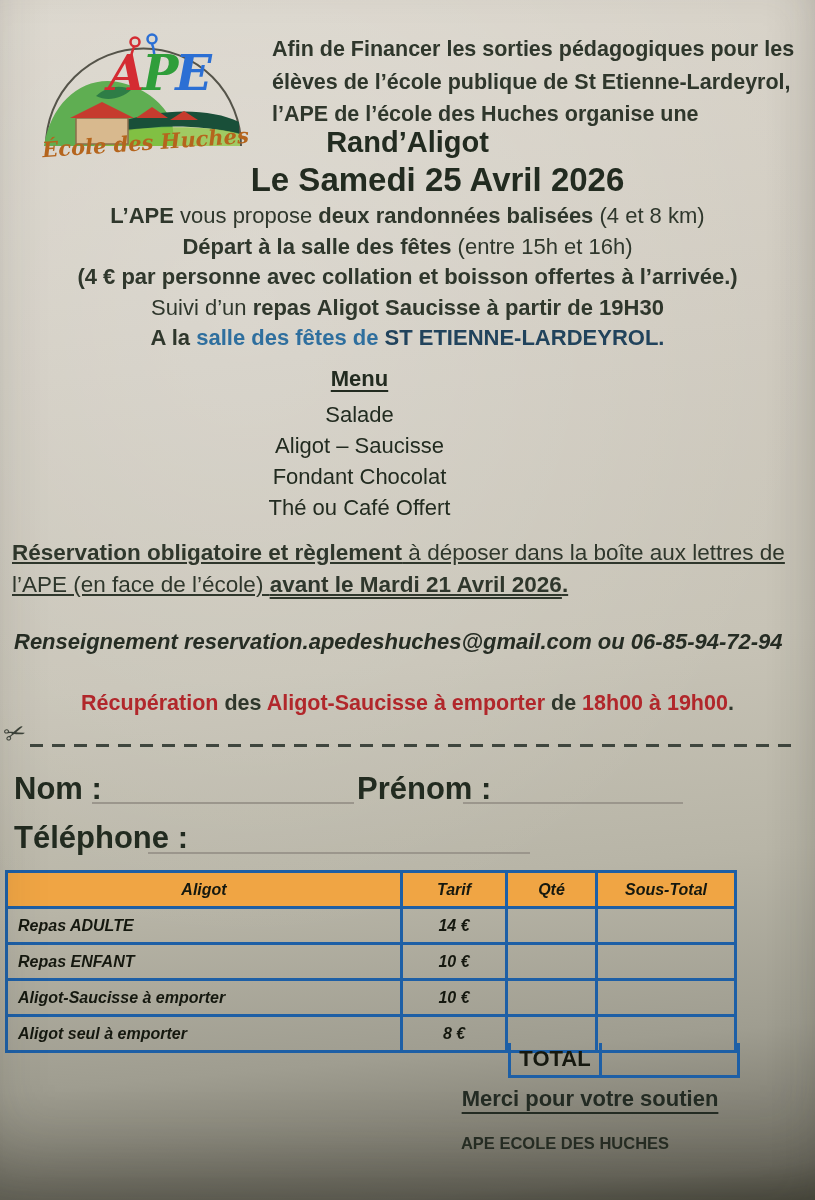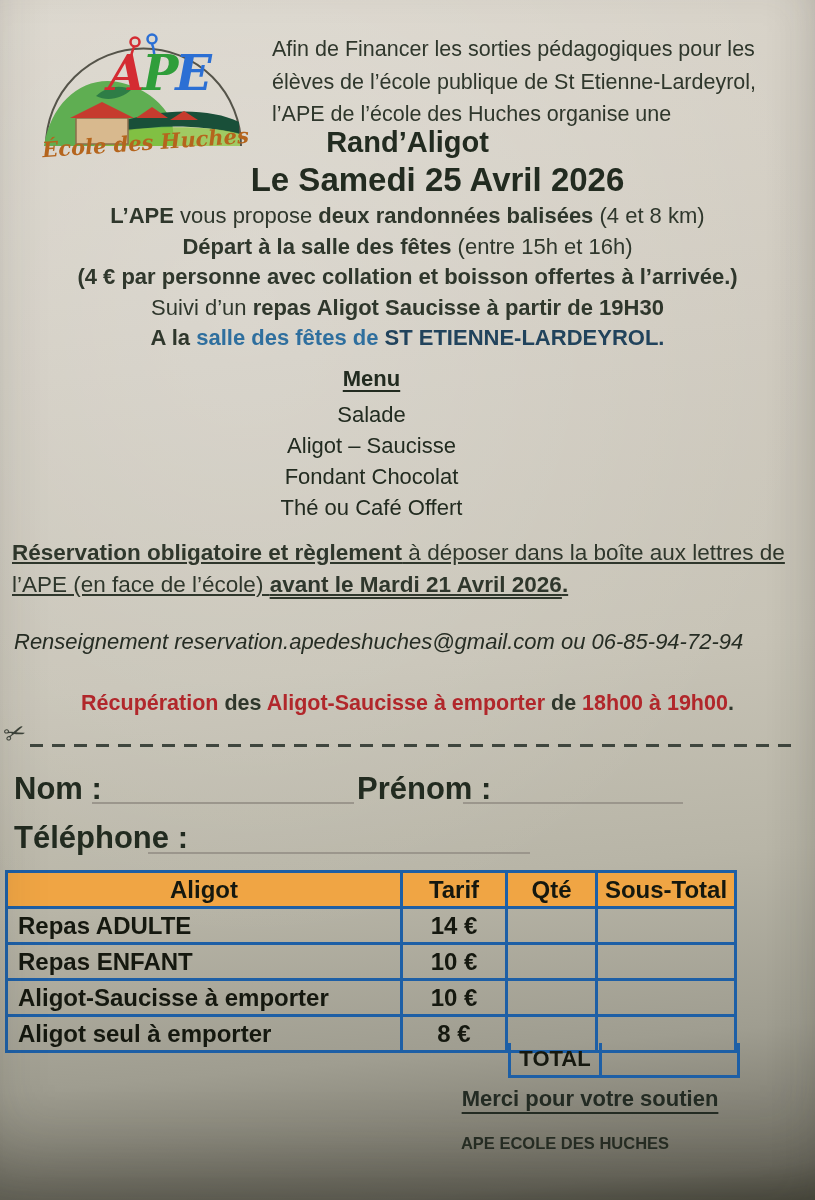--- a/index.html
+++ b/index.html
@@ -18,45 +18,45 @@
     position:relative;width:815px;height:1200px;overflow:hidden;color:var(--ink);
     background:
       radial-gradient(120% 90% at 30% 25%, rgba(255,255,255,0.20), transparent 60%),
       linear-gradient(175deg,#dad5cb 0%,#d0cbc0 30%,#c7c3b6 55%,#b8b5a7 72%,#9f9d90 86%,#727065 97%,#565549 100%);
   }
   #page::after{
     content:"";position:absolute;inset:0;pointer-events:none;
     box-shadow:inset 0 -60px 80px -40px rgba(40,40,32,.45), inset -20px 0 60px -40px rgba(60,60,50,.25);
   }
   .abs{position:absolute;}
-  .nowrap{white-space:nowrap;}
+  .nowrap{white-space:nowrap;font-weight:bold;}
   .b{font-weight:bold;}
   .u{text-decoration:underline;text-underline-offset:5px;text-decoration-thickness:2px;}
   .red{color:var(--red);}
   .blue{color:var(--blue);}
   .navy{color:var(--navy);}
   .dark{color:var(--ink);}
 
   .intro{left:272px;top:33px;width:540px;font-size:21.5px;line-height:32.5px;color:var(--ink);}
   .title-main{left:0;right:0;top:126px;text-align:center;font-size:29px;font-weight:bold;color:var(--ink-strong);}
   .title-date{left:0;right:0;top:161px;text-align:center;font-size:33px;font-weight:bold;color:var(--ink-strong);transform:translateX(30px);}
   .event{left:0;top:201px;width:815px;text-align:center;font-size:22px;line-height:30.5px;color:var(--ink);}
-  .menu{left:0;top:366px;width:719px;text-align:center;font-size:22px;color:var(--ink-strong);padding-left:12px;}
+  .menu{left:0;top:366px;width:719px;text-align:center;font-size:22px;color:var(--ink-strong);}
   .menu-heading{font-weight:bold;text-decoration:underline;text-underline-offset:4px;text-decoration-thickness:2px;margin-bottom:7px;}
   .menu-item{line-height:31px;}
   .reservation{left:12px;top:537px;width:798px;font-size:22.5px;line-height:31.5px;color:var(--ink);text-decoration:underline;}
   .contact{left:14px;top:629px;width:800px;font-size:22px;font-style:italic;color:#262d24;}
   .pickup{left:0;top:691px;width:815px;text-align:center;font-size:21.5px;font-weight:bold;color:var(--ink);}
   .scissors{left:4px;top:718px;font-size:26px;color:#3c423a;transform:rotate(-18deg);}
   .cutline{left:30px;top:744px;width:765px;height:3px;
     background:repeating-linear-gradient(90deg,#3f463e 0 13px,transparent 13px 22px);}
   .form-label{font-size:31px;font-weight:bold;color:var(--ink-strong);}
   .fill-line{border-bottom:2px solid var(--line);height:1px;}
   .tbl{left:5px;top:870px;border-collapse:collapse;table-layout:fixed;width:729px;}
-  .tbl th,.tbl td{border:3px solid var(--tbl-border);height:31px;font-size:24px;color:#15180f;}
+  .tbl th,.tbl td{border:3px solid var(--tbl-border);height:31px;font-size:16px;color:#15180f;font-style:italic;}
   .tbl th{background:var(--tbl-head);font-weight:bold;}
   .tbl td.c-label{font-weight:bold;text-align:left;padding-left:10px;}
   .tbl td.c-tarif{font-weight:bold;text-align:center;}
   .total-row{left:508px;top:1043px;display:flex;border:3px solid var(--tbl-border);border-top:none;}
   .total-cell{width:88px;height:32px;border-right:3px solid var(--tbl-border);
     font-size:22px;font-weight:bold;color:#15180f;display:flex;align-items:center;justify-content:center;}
   .total-value{width:135px;height:32px;}
   .thanks{left:440px;top:1086px;width:300px;text-align:center;font-size:22px;font-weight:bold;color:#242c24;
     text-decoration:underline;text-underline-offset:6px;text-decoration-thickness:2px;}
   .org{left:425px;top:1134px;width:280px;text-align:center;font-size:16.5px;font-weight:bold;color:#262d24;}

